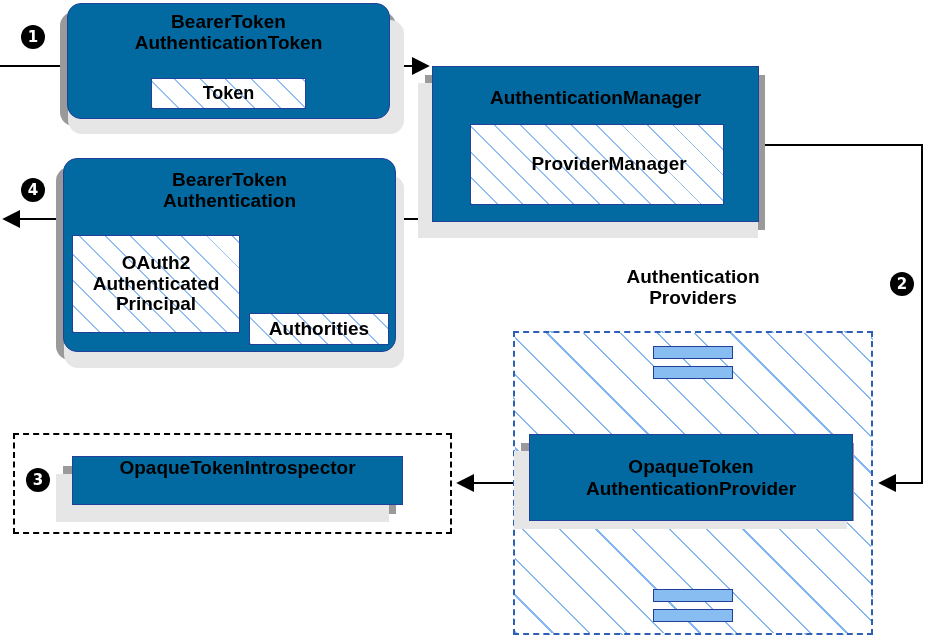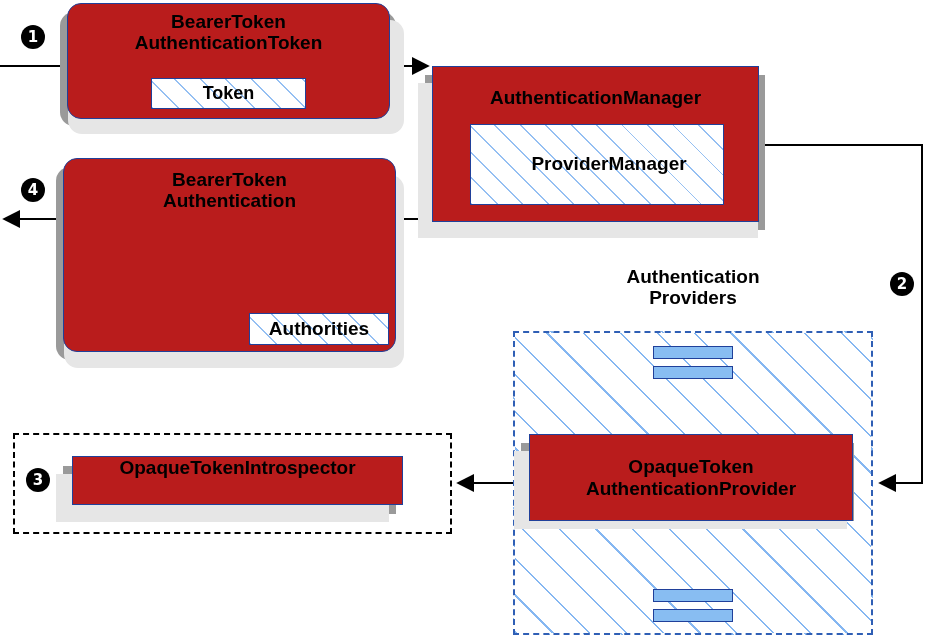--- a/index.html
+++ b/index.html
@@ -22,21 +22,21 @@
     left: 0;
     top: 0;
     width: 932px;
     height: 635px;
   }
 
   
   .node {
     position: absolute;
     box-sizing: border-box;
-    background: #b91c1c;
+    background: #0369a1;
     border: 1.6px solid #20409a;
     color: #000000;
     font-weight: bold;
     text-align: center;
     line-height: 1.12;
     z-index: 5;
   }
   .node.rounded { border-radius: 14px; }
 
   .shadow {
@@ -196,20 +196,25 @@
     <span>ProviderManager</span>
   </div>
 
   <div class="shadow dark" style="left:56px; top:167px; width:340px; height:193px; border-radius:14px;"></div>
   <div class="shadow light" style="left:64px; top:175px; width:340px; height:193px; border-radius:14px;"></div>
 
   <div class="node rounded" style="left:63px; top:158px; width:333px; height:194px; font-size:19px; padding-top:10px;">
     <span class="title">BearerToken
 Authentication</span>
   </div>
+  <div class="hatch-box" style="left:72px; top:235px; width:168px; height:98px; font-size:19px;">
+    <span style="white-space:pre-line;">OAuth2
+Authenticated
+Principal</span>
+  </div>
   <div class="hatch-box" style="left:249px; top:269px; width:140px; height:32px; font-size:19px;margin-top:44px;">
     <span>Authorities</span>
   </div>
 
   <div class="shadow dark" style="left:63px; top:466px; width:333px; height:48px;"></div>
   <div class="shadow light" style="left:56px; top:474px; width:333px; height:48px;"></div>
 
   <div class="node" style="left:72px; top:456px; width:331px; height:49px; font-size:19px; display:flex; align-items:flex-start; justify-content:center;">
     <span class="title">OpaqueTokenIntrospector</span>
   </div>

